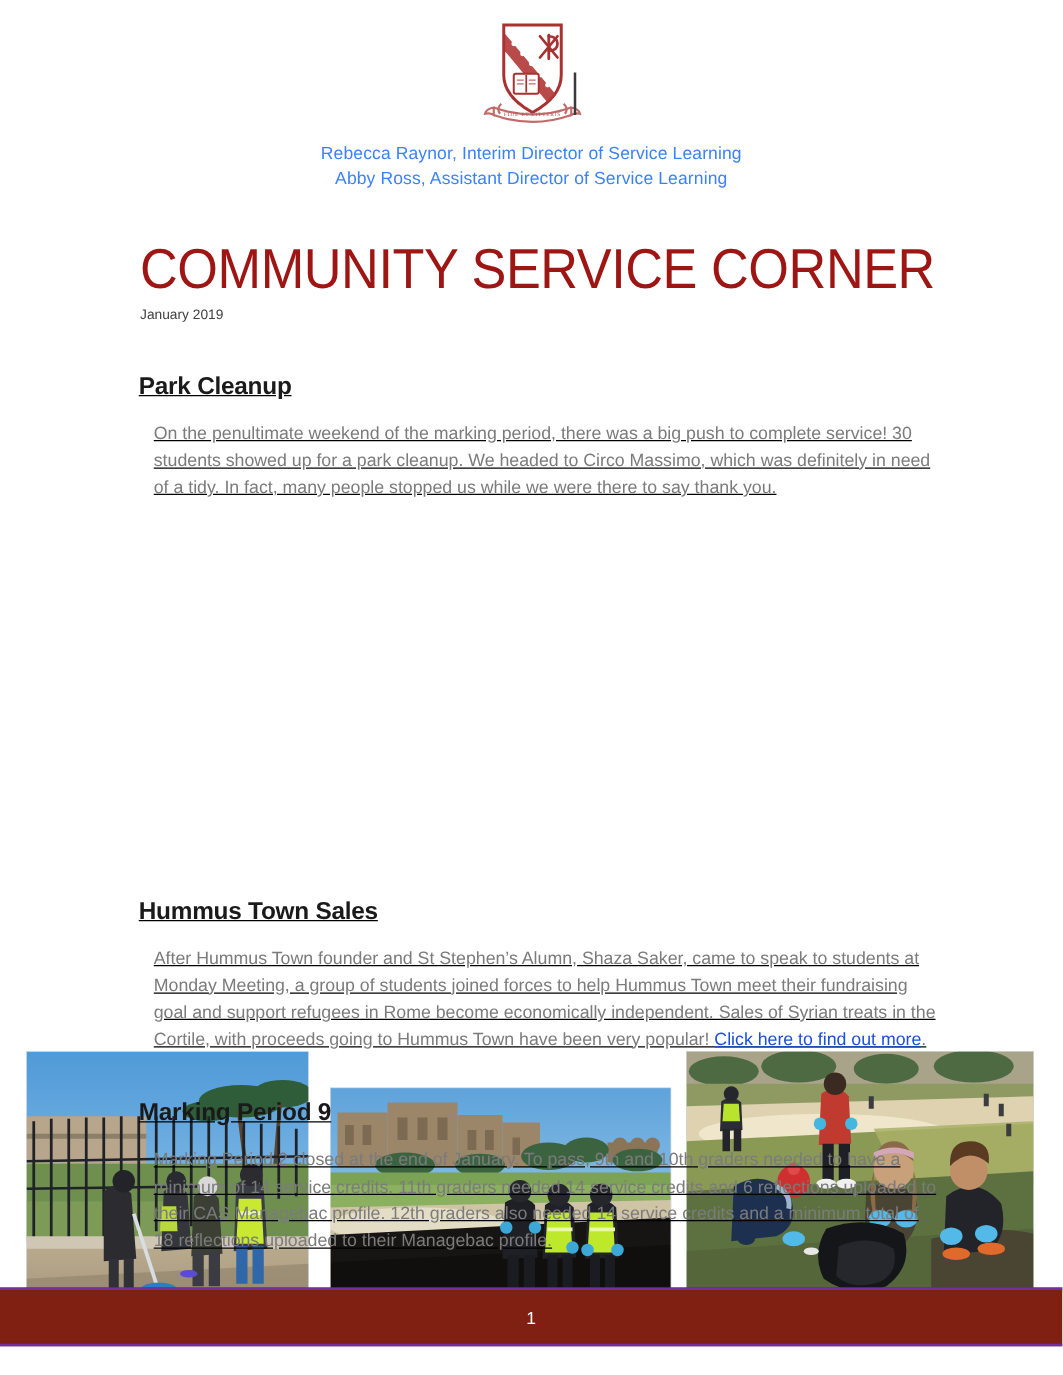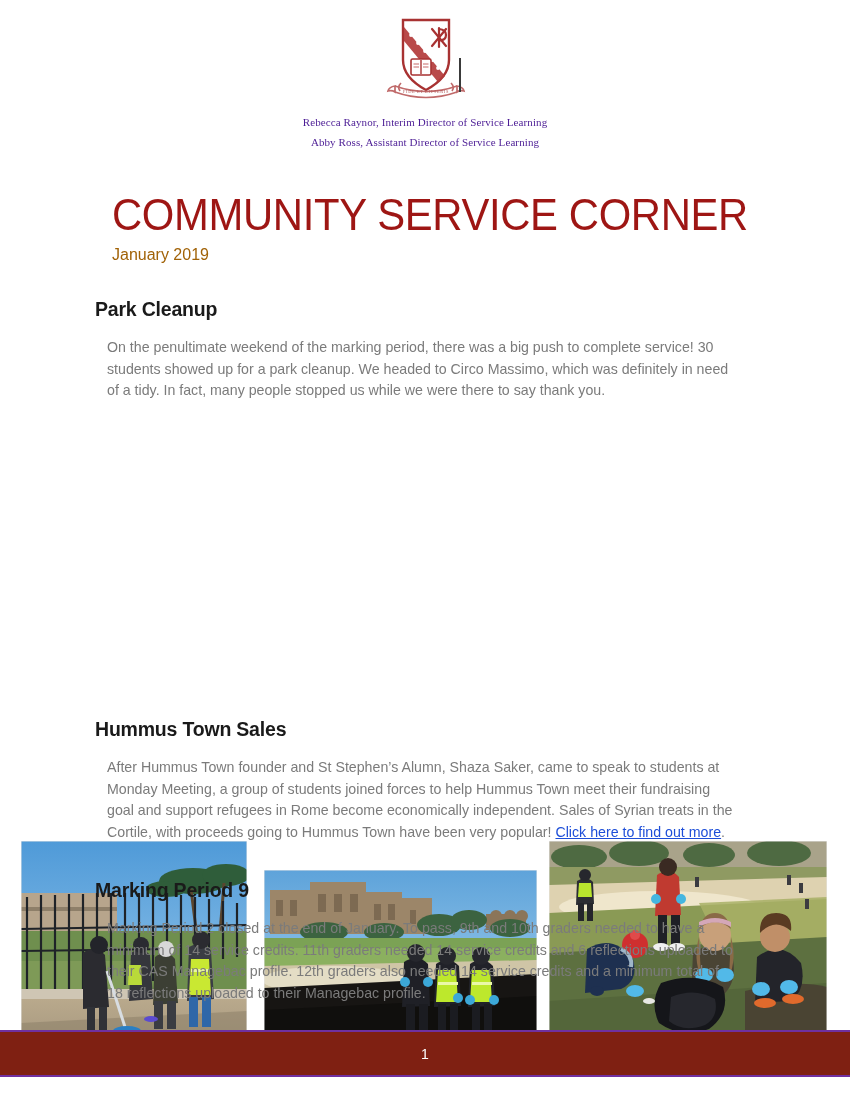--- a/index.html
+++ b/index.html
@@ -43,25 +43,24 @@
     position: absolute;
     left: 84px;
     top: 44px;
     width: 2px;
     height: 34px;
     background: #3a3a3a;
   }
 
   .byline {
     margin-top: 8px;
-    font-size: 11px;
+    font-size: 14px;
     line-height: 20px;
-    color: #4c1d95;
+    color: #3b82f6;
     letter-spacing: 0.1px;
-    font-family: Liberation Serif, serif;
   }
   .byline div { white-space: nowrap; }
 
   
   .title-block {
     position: absolute;
     left: 112px;
     top: 190px;
     width: 700px;
   }
@@ -71,26 +70,26 @@
     line-height: 50px;
     font-weight: 400;
     color: #9e1614;
     letter-spacing: -0.4px;
     transform: scaleX(0.93);
     transform-origin: left center;
     white-space: nowrap;
   }
   .sub-date {
     margin-top: 6px;
-    font-size: 16px;
-    color: #a16207;
+    font-size: 11px;
+    color: #404040;
   }
 
   
-  .section { position: absolute; left: 95px; width: 652px; }
+  .section { position: absolute; left: 111px; width: 652px; text-decoration: underline; }
   .section-title {
     font-size: 19.5px;
     font-weight: bold;
     color: #1a1a1a;
     letter-spacing: -0.2px;
     margin: 0 0 16px 0;
   }
   .section-body {
     font-size: 14.2px;
     line-height: 21.5px;

